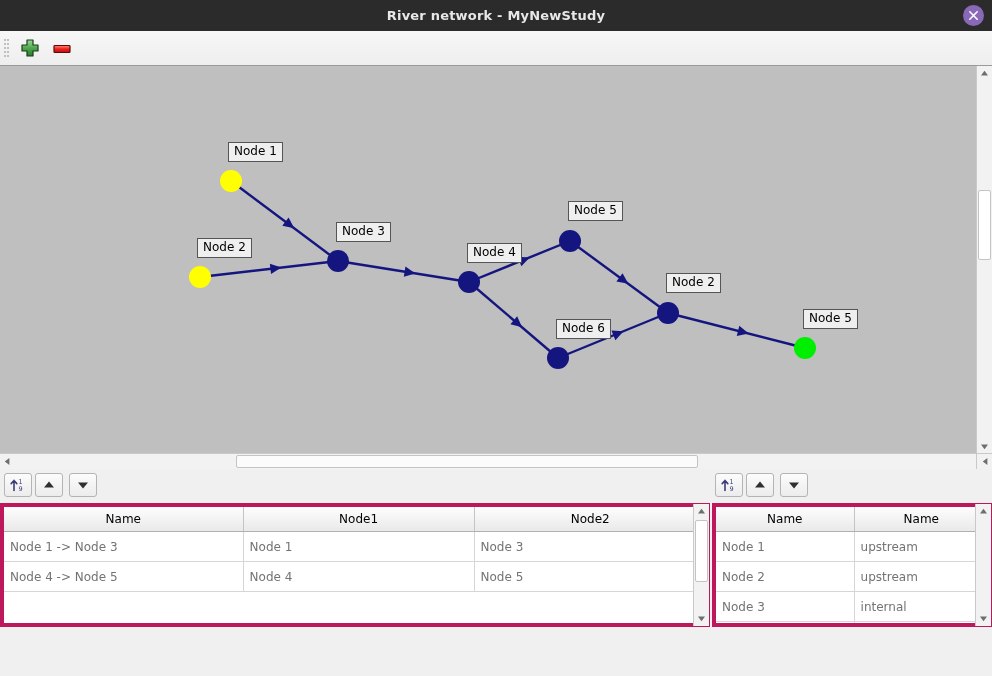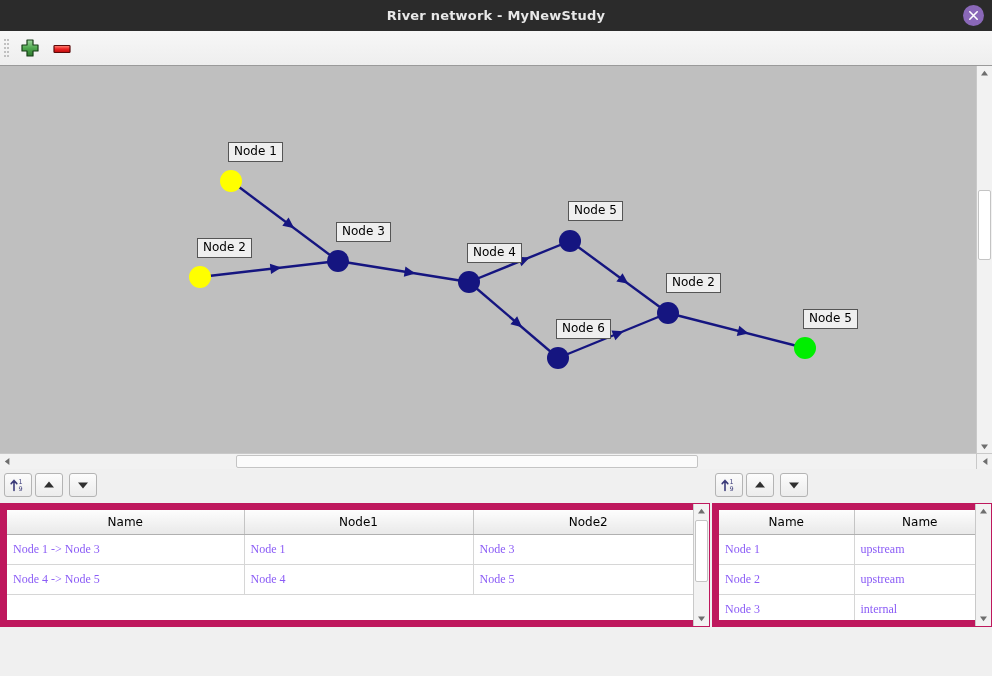--- a/index.html
+++ b/index.html
@@ -205,21 +205,21 @@
     border: 1px solid #b4b4b4;
     border-radius: 3px;
     cursor: pointer;
     box-sizing: border-box;
   }
   .btn svg { display: block; margin: 0 auto; }
 
   .table-box {
     position: absolute;
     background: #ffffff;
-    border: 7px solid #be185d;
+    border: 4px solid #be185d;
     box-sizing: border-box;
     overflow: hidden;
   }
   table.grid {
     border-collapse: collapse;
     table-layout: fixed;
     width: 100%;
     font-size: 12px;
   }
   table.grid th {
@@ -231,25 +231,24 @@
     font-size: 12px;
     color: #000;
     text-align: center;
     padding: 0;
   }
   table.grid td {
     height: 29px;
     border-right: 1px solid #d6d6d6;
     border-bottom: 1px solid #d6d6d6;
     padding: 0 0 0 6px;
-    color: #8b5cf6;
+    color: #737373;
     background: #ffffff;
     overflow: hidden;
     white-space: nowrap;
-    font-family: Liberation Serif, serif;
   }
   table.grid td:last-child,
   table.grid th:last-child { border-right: none; }
 </style>
 </head>
 <body>
 
 <div class="window">
 
   <div class="titlebar">

